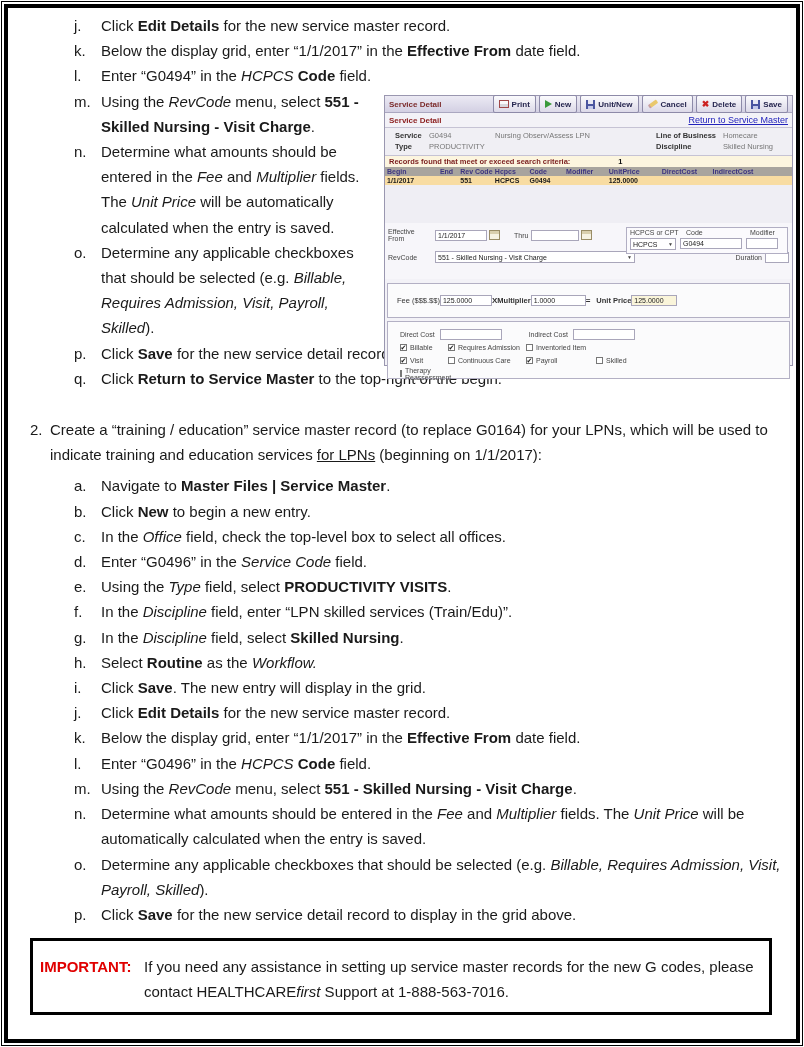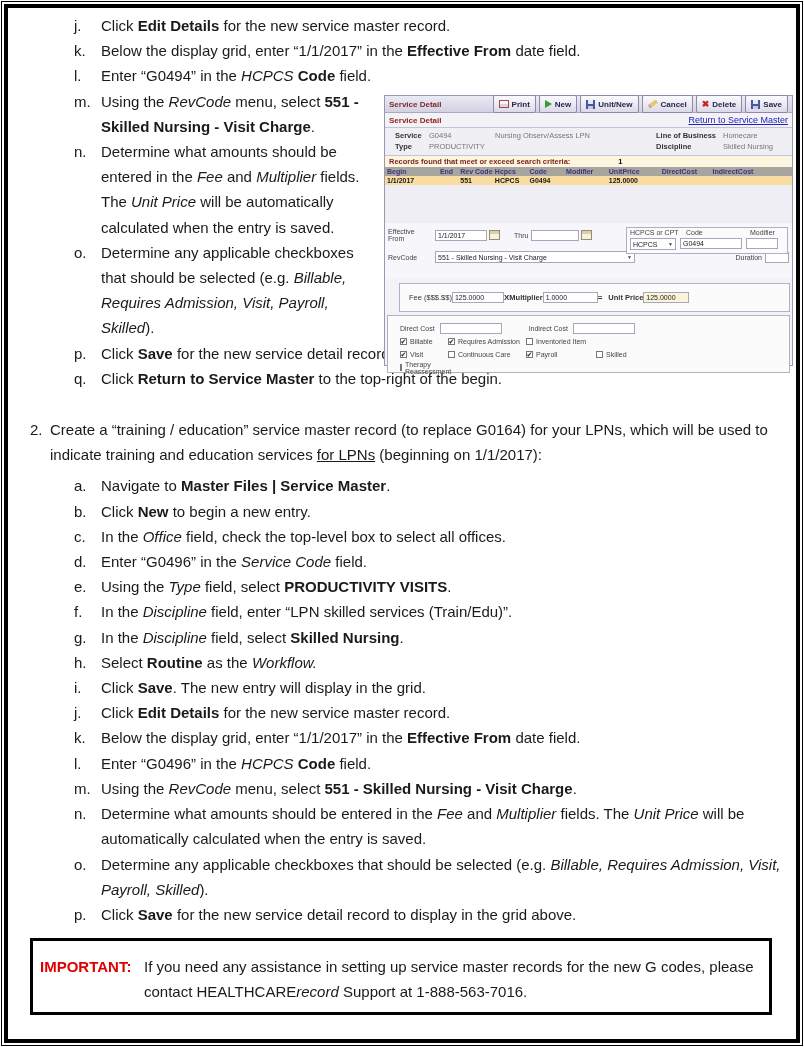--- a/index.html
+++ b/index.html
@@ -83,21 +83,21 @@
         background:#fbfafd;padding:1px 3px;}
   .hlbls{display:flex;font-size:7px;height:9px;}
   .hlbls span:nth-child(1){width:56px}.hlbls span:nth-child(2){width:64px}
   .hflds{display:flex;gap:4px;}
   .sdd{height:12px;border:1px solid #a9a6ba;background:#fff;display:flex;align-items:center;
        justify-content:space-between;padding:0 2px;font-size:7px;color:#222;}
   .arr{font-size:5px;color:#444;margin-left:3px;}
   .fb{margin-top:9px;}
   .fb .durl{margin-left:auto;margin-right:3px;}
 
-  .s-feebox{border:1px solid #b3b0c4;background:#fbfbfc;margin:4px 2px 3px 14px;height:29px;
+  .s-feebox{border:1px solid #b3b0c4;background:#fbfbfc;margin:4px 2px 3px 2px;height:35px;
             display:flex;align-items:center;font-size:7.5px;color:#333;padding:0 9px;}
   .op{font-weight:bold;font-size:8px;}
   .bl{font-weight:bold;}
   .ro{background:#faf5da;}
 
   .s-costbox{border:1px solid #b3b0c4;background:#fbfbfc;margin:0 2px;height:58px;
              padding:5px 0 0 12px;font-size:7px;color:#444;}
   .costrow{display:flex;align-items:center;height:14px;gap:5px;}
   .cbrow{display:flex;align-items:center;height:13px;}
   .cbitem{display:flex;align-items:center;}
@@ -215,21 +215,21 @@
           <div class="ltext"><span>Determine any applicable checkboxes that should be selected (e.g. </span><span class="i">Billable, Requires Admission, Visit, Payroll, Skilled</span><span>).</span></div>
         </div>
         <div class="lrow">
           <div class="letter">p.</div>
           <div class="ltext"><span>Click </span><span class="b">Save</span><span> for the new service detail record to display in the grid above.</span></div>
         </div>
       </div>
 
     <div class="important">
       <div class="ilabel">IMPORTANT:</div>
-      <div class="itext"><span>If you need any assistance in setting up service master records for the new G codes, please contact HEALTHCARE</span><span class="i">record</span><span> Support at 1-888-563-7016.</span></div>
+      <div class="itext"><span>If you need any assistance in setting up service master records for the new G codes, please contact HEALTHCARE</span><span class="i">first</span><span> Support at 1-888-563-7016.</span></div>
     </div>
   </div>
 
   <div class="shot">
     <div class="s-titlebar">
       <div class="s-title">Service Detail</div>
       <div style="display:flex">
           <div class="tbtn">
             <span class="ico-print"></span>
             <span>Print</span>

